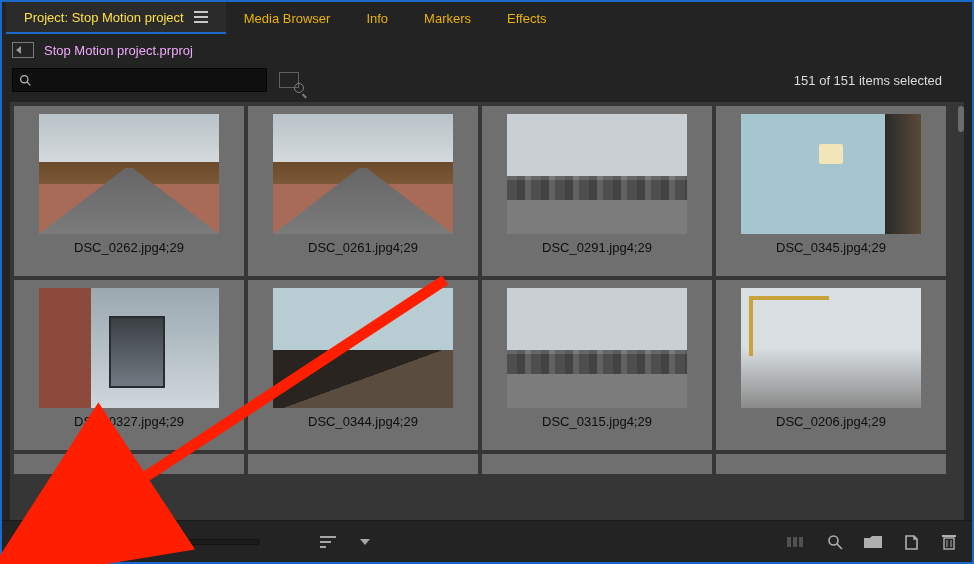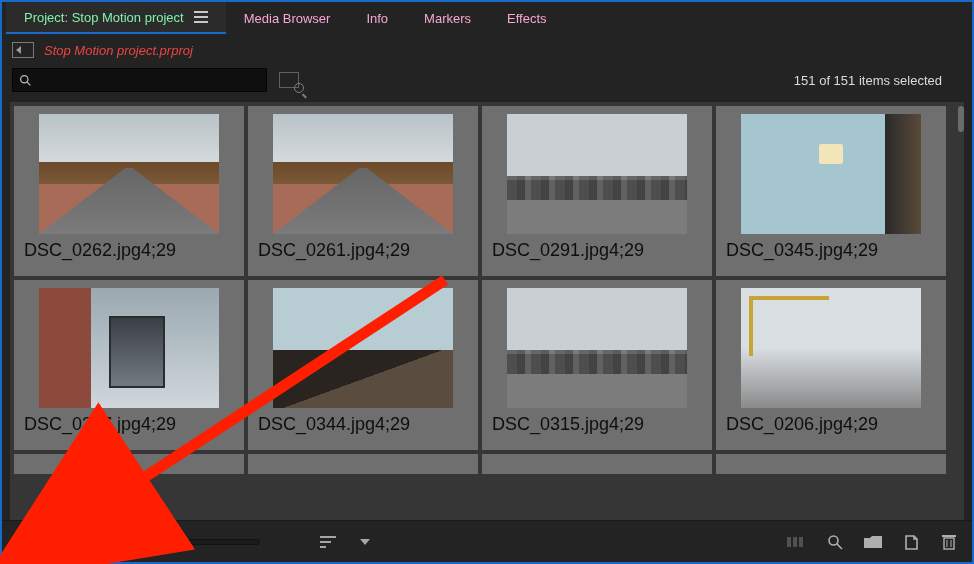--- a/index.html
+++ b/index.html
@@ -22,41 +22,40 @@
   .tabs {
     display: flex; align-items: center;
     height: 32px;
     background: #232323;
     padding-left: 4px;
   }
   .tab {
     padding: 0 18px;
     height: 32px;
     display: flex; align-items: center;
-    color: #f9a8d4;
+    color: #eab308;
     cursor: pointer;
     white-space: nowrap;
   }
   .tab.active {
-    color: #86efac;
+    color: #fde047;
     border-bottom: 2px solid #1a6bc9;
     background: #2b2b2b;
   }
   .hamburger {
     display: inline-flex; flex-direction: column; gap: 3px;
     margin-left: 10px;
   }
   .hamburger span { width: 14px; height: 2px; background: #c8c8c8; }
   
   .projline {
     display: flex; align-items: center;
     padding: 8px 10px 4px 10px;
     gap: 10px;
-    color: #ef4444;
-    font-style: italic;
+    color: #f0abfc;
   }
   .proj-icon {
     width: 22px; height: 16px;
     border: 1px solid #7a7a7a;
     position: relative;
   }
   .proj-icon::before {
     content:""; position:absolute; left:3px; top:3px;
     width:0;height:0;
     border-top:4px solid transparent;
@@ -120,23 +119,23 @@
   }
   .cell.partial { height: 20px; }
   .thumb {
     margin:8px auto 4px auto;
     width:180px; height:120px;
     background:#999;
     position:relative;
     overflow:hidden;
   }
   .meta {
-    display:flex; justify-content:flex-start;
+    display:flex; justify-content:center;
     padding: 2px 10px 0 10px;
-    color:#0e0e0e; font-size:18px;
+    color:#0e0e0e; font-size:13px;
   }
   
   .sky { position:absolute; inset:0; background:linear-gradient(#b9c2c8,#dfe3e4 55%,#dfe3e4); }
   .road { position:absolute; left:0; right:0; bottom:0; height:55%;
     background:linear-gradient(#666 0%,#7b7b7b 100%);
     clip-path: polygon(0 100%, 48% 0, 52% 0, 100% 100%); }
   .bricks { position:absolute; left:0; right:0; bottom:0; height:42%;
     background:#a86b58; }
   .trees { position:absolute; left:0; right:0; top:40%; height:20%;
     background:linear-gradient(#6a4a2b,#7d5a37);}

